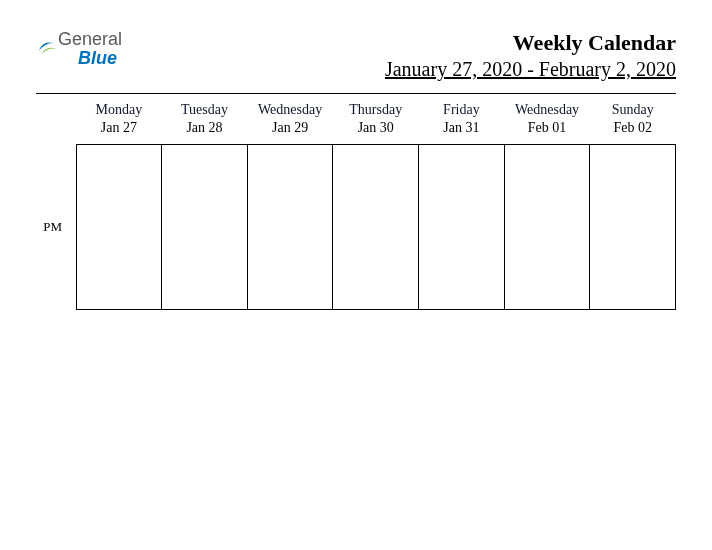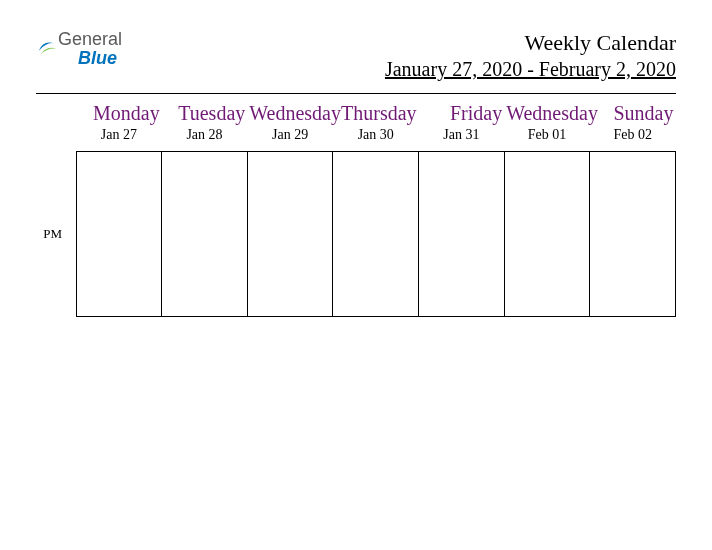--- a/index.html
+++ b/index.html
@@ -43,21 +43,21 @@
       color: #0072bc;
       font-weight: 600;
       margin-left: 20px;
       font-style: italic;
     }
     .title-block {
       text-align: right;
     }
     .title {
       font-size: 22px;
-      font-weight: 400;
+      font-weight: 700;
       color: #000;
     }
     .subtitle {
       font-size: 20px;
       font-weight: 400;
       color: #000;
       margin-top: 2px;
       text-decoration: underline;
     }
     .divider {
@@ -72,23 +72,22 @@
     }
     .time-col {
       width: 40px;
     }
     .day-header {
       text-align: center;
       padding: 8px 2px 8px 2px;
       font-weight: 400;
     }
     .day-name {
-      font-size: 20px;
-      color: #701a75;
-      text-align: right;
+      font-size: 14px;
+      color: #0f172a;
     }
     .day-date {
       font-size: 14px;
       color: #000;
       margin-top: 2px;
     }
     .corner-header {
       border: none;
     }
     .time-label {

